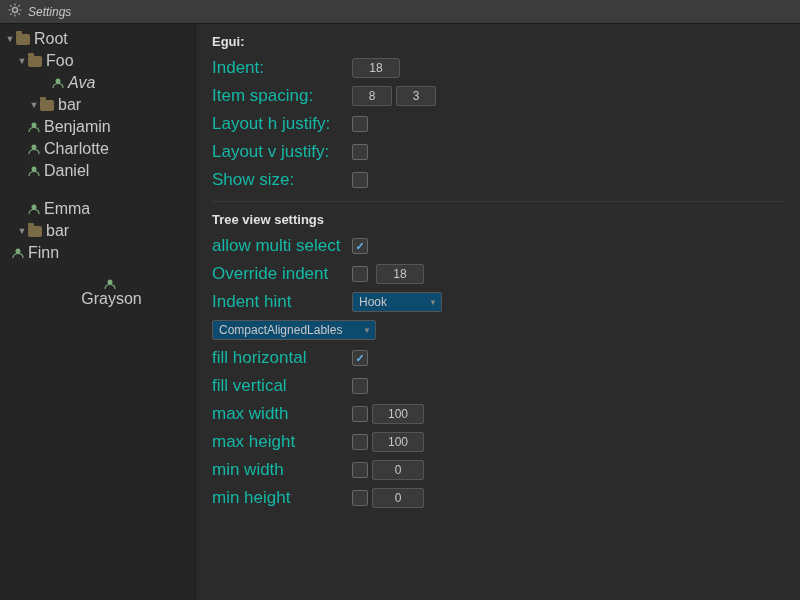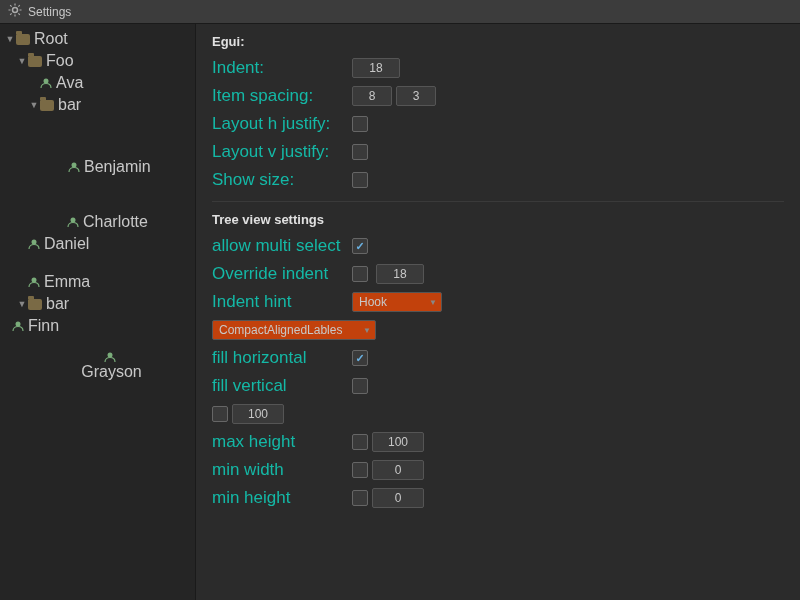--- a/index.html
+++ b/index.html
@@ -21,20 +21,21 @@
       padding: 4px 8px;
       display: flex;
       align-items: center;
       gap: 6px;
       border-bottom: 1px solid #1a1a1a;
       height: 24px;
     }
     .title-bar-text {
       color: #c8c8c8;
       font-size: 12px;
+      font-style: italic;
     }
 
     
     .main-layout {
       display: flex;
       flex: 1;
       overflow: hidden;
     }
 
     
@@ -166,21 +167,21 @@
       flex-shrink: 0;
     }
     .checkbox-custom.checked::after {
       content: '✓';
       color: #6ab0e0;
       font-size: 11px;
       font-weight: bold;
     }
 
     .dropdown-select {
-      background: #c2410c;
+      background: #0c4a6e;
       border: 1px solid #555;
       color: #c8c8c8;
       font-size: 12px;
       padding: 2px 6px;
       border-radius: 2px;
       outline: none;
       cursor: pointer;
       appearance: none;
       -webkit-appearance: none;
       padding-right: 20px;
@@ -236,49 +237,49 @@
       <span class="tree-icon-folder"></span>
       <span class="tree-label">Root</span>
     </div>
 
     <div class="tree-item" style="padding-left:16px;">
       <span class="tree-arrow">▼</span>
       <span class="tree-icon-folder"></span>
       <span class="tree-label">Foo</span>
     </div>
 
-    <div class="tree-item" style="padding-left:28px;">
+    <div class="tree-item" style="padding-left:40px;font-style:italic;">
       <span class="tree-arrow" style="width:12px;"></span>
       <span class="tree-icon-person">
         <svg viewBox="0 0 12 12" fill="none">
             <circle cx="6" cy="4" r="2.5" fill="#7aac7a"></circle>
             <path d="M1 11c0-2.8 2.2-4.5 5-4.5s5 1.7 5 4.5" stroke="#7aac7a" stroke-width="1.2"></path>
           </svg>
       </span>
       <span class="tree-label">Ava</span>
     </div>
 
     <div class="tree-item" style="padding-left:28px;">
       <span class="tree-arrow">▼</span>
       <span class="tree-icon-folder"></span>
       <span class="tree-label">bar</span>
     </div>
 
-    <div class="tree-item" style="padding-left:56px;margin-top:40px;">
+    <div class="tree-item" style="padding-left:16px;">
       <span class="tree-arrow" style="width:12px;"></span>
       <span class="tree-icon-person">
         <svg viewBox="0 0 12 12" fill="none">
             <circle cx="6" cy="4" r="2.5" fill="#7aac7a"></circle>
             <path d="M1 11c0-2.8 2.2-4.5 5-4.5s5 1.7 5 4.5" stroke="#7aac7a" stroke-width="1.2"></path>
           </svg>
       </span>
       <span class="tree-label">Benjamin</span>
     </div>
 
-    <div class="tree-item" style="padding-left:55px;margin-top:33px;">
+    <div class="tree-item" style="padding-left:16px;">
       <span class="tree-arrow" style="width:12px;"></span>
       <span class="tree-icon-person">
         <svg viewBox="0 0 12 12" fill="none">
             <circle cx="6" cy="4" r="2.5" fill="#7aac7a"></circle>
             <path d="M1 11c0-2.8 2.2-4.5 5-4.5s5 1.7 5 4.5" stroke="#7aac7a" stroke-width="1.2"></path>
           </svg>
       </span>
       <span class="tree-label">Charlotte</span>
     </div>
 
@@ -426,20 +427,21 @@
     </div>
 
     <div class="form-row">
       <span class="form-label">fill vertical</span>
       <div class="form-controls">
         <div class="checkbox-custom"></div>
       </div>
     </div>
 
     <div class="form-row">
+      <span class="form-label">max width</span>
       <div class="form-controls">
         <div class="checkbox-custom"></div>
         <input class="num-input" type="text" value="100" style="width: 52px;">
       </div>
     </div>
 
     <div class="form-row">
       <span class="form-label">max height</span>
       <div class="form-controls">
         <div class="checkbox-custom"></div>

